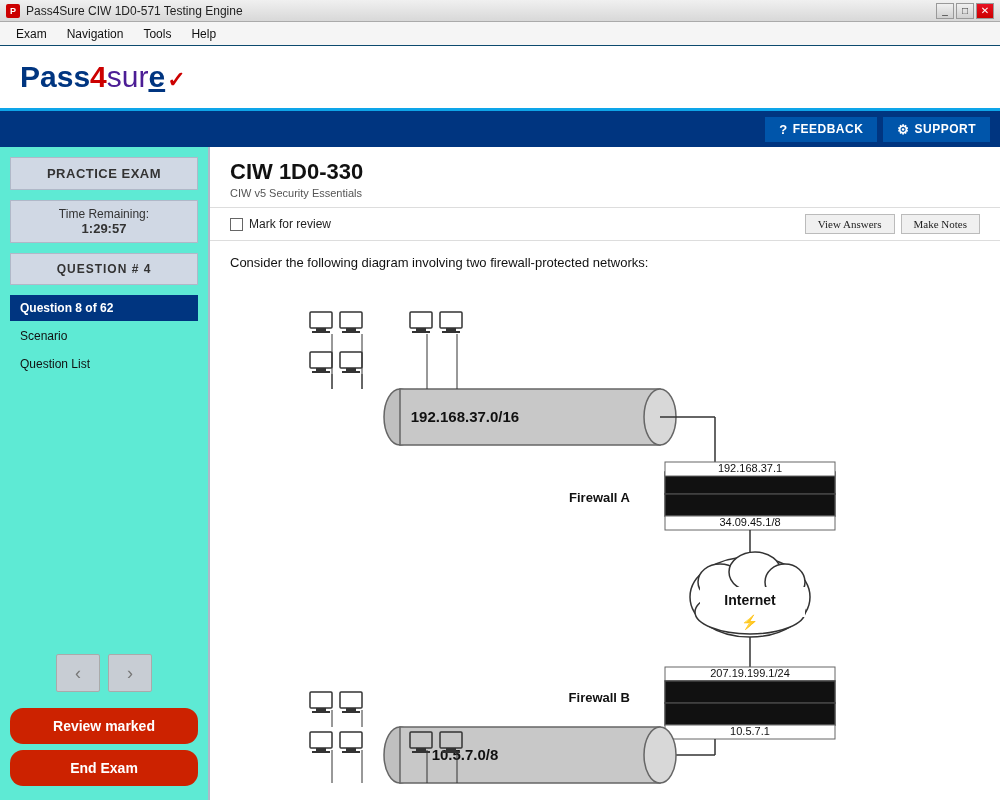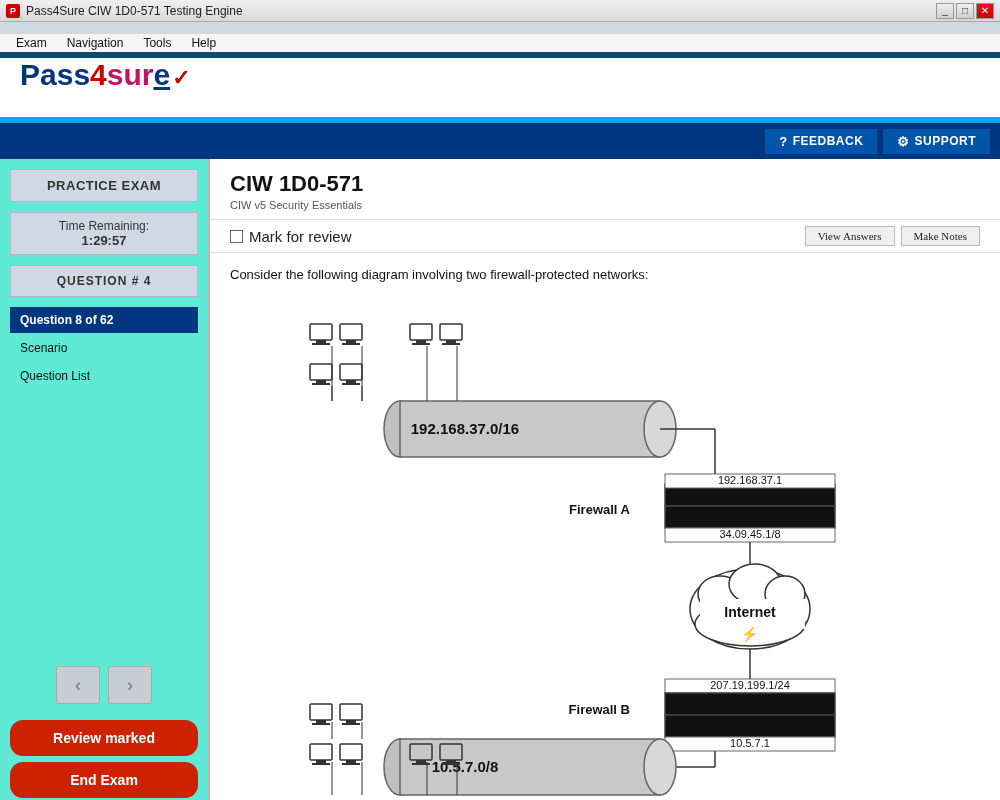--- a/index.html
+++ b/index.html
@@ -44,38 +44,38 @@
     }
     #title-bar .win-btn.close { background: linear-gradient(to bottom, #e81123, #c00); color: white; }
 
     
     #menu-bar {
       background: #f5f5f5;
       height: 24px;
       display: flex;
       align-items: center;
       padding: 0 8px;
-      border-bottom: 6px solid #0c4a6e;
+      border-bottom: 1px solid #0c4a6e;
       gap: 4px;
-      margin-top: 12px;
     }
     .menu-item {
       padding: 2px 8px;
       font-size: 12px;
       cursor: pointer;
       color: #111;
     }
 
     
     #logo-bar {
       background: white;
       height: 65px;
       display: flex;
+      align-items: center;
       padding: 0 20px;
-      border-bottom: 6px solid #0ea5e9;
+      border-bottom: 3px solid #0ea5e9;
     }
 
     
     #action-bar {
       background: #003580;
       height: 36px;
       display: flex;
       align-items: center;
       justify-content: flex-end;
       padding: 0 10px;
@@ -217,21 +217,21 @@
     }
     #content-toolbar {
       display: flex;
       align-items: center;
       justify-content: space-between;
       padding: 6px 20px;
       border-bottom: 1px solid #ddd;
     }
     .mark-review-label {
       display: flex; align-items: center; gap: 6px;
-      font-size: 15px; color: #222;
+      font-size: 12px; color: #222;
       cursor: pointer;
     }
     .mark-checkbox {
       width: 13px; height: 13px;
       border: 1px solid #666;
       background: white;
       display: inline-block;
     }
     .toolbar-right { display: flex; gap: 6px; }
     .tool-btn {
@@ -290,21 +290,21 @@
   <span class="menu-item">Navigation</span>
   <span class="menu-item">Tools</span>
   <span class="menu-item">Help</span>
 </div>
 
 <div id="logo-bar">
   <div>
     <div style="display:flex; align-items:baseline;">
       <span style="font-size:30px; font-weight:900; color:#003580; font-family:Arial Black, sans-serif;">Pass</span>
       <span style="font-size:30px; font-weight:900; color:#cc0000; font-family:Arial Black, sans-serif;">4</span>
-      <span style="font-size:30px; font-weight:700; color:#be185d; font-family:Arial Black, sans-serif;">sur</span>
+      <span style="font-size:30px; font-weight:400; color:#4c1d95; font-family:Arial Black, sans-serif;">sur</span>
       <span style="font-size:30px; font-weight:900; color:#003580; font-family:Arial Black, sans-serif; text-decoration:underline; text-decoration-color:#003580;">e</span>
       <span style="color:#cc0000; font-size:22px; margin-left:2px; font-weight:bold;">✓</span>
     </div>
   </div>
 </div>
 
 <div id="action-bar">
   <button class="action-btn">
     <span class="btn-icon">?</span>
     <span>FEEDBACK</span>
@@ -337,21 +337,21 @@
     </div>
 
     <div id="bottom-buttons">
       <button class="bottom-btn btn-review">Review marked</button>
       <button class="bottom-btn btn-end">End Exam</button>
     </div>
   </div>
 
   <div id="content-area">
     <div id="content-header">
-      <h1>CIW 1D0-571</h1>
+      <h1>CIW 1D0-330</h1>
       <div class="subtitle">CIW v5 Security Essentials</div>
     </div>
 
     <div id="content-toolbar">
       <label class="mark-review-label">
         <span class="mark-checkbox"></span>
         <span>Mark for review</span>
       </label>
       <div class="toolbar-right">
         <button class="tool-btn">View Answers</button>

